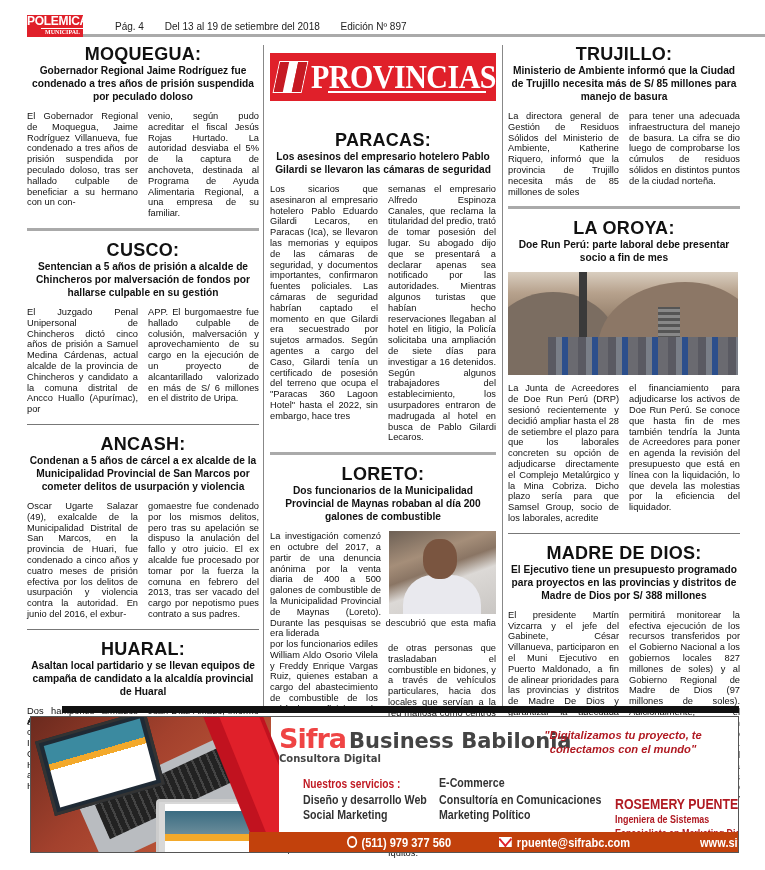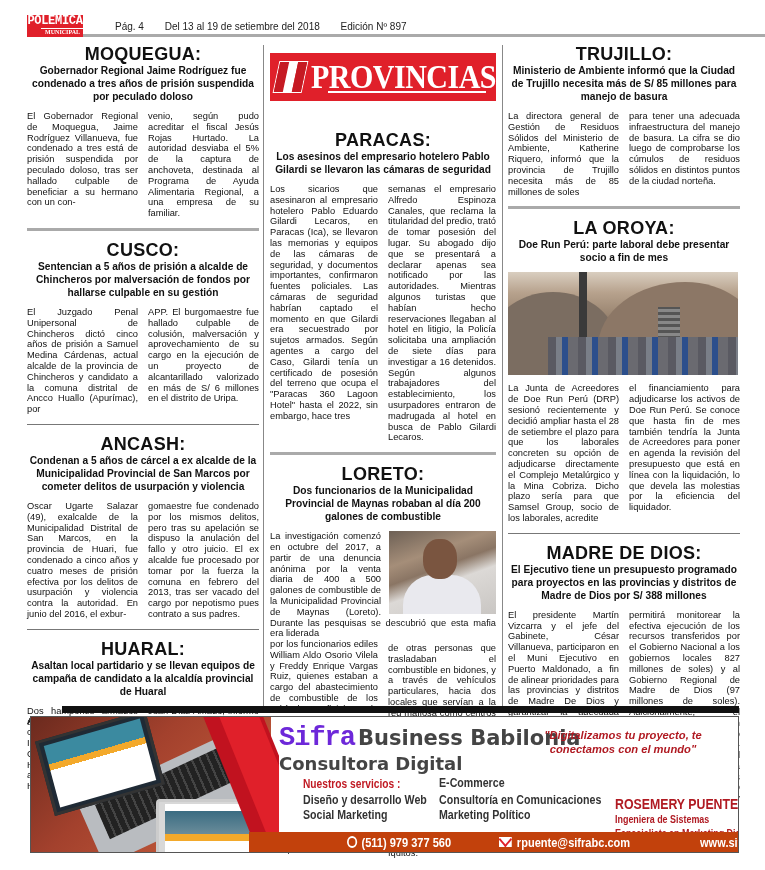--- a/index.html
+++ b/index.html
@@ -1,19 +1,19 @@
 <!DOCTYPE html>
 <html><head>
   <meta charset="utf-8">
   <style>
     * { margin: 0; padding: 0; box-sizing: border-box; }
     body { width: 765px; height: 870px; background: #ffffff; font-family: "Liberation Sans Narrow", "Liberation Sans", sans-serif; color: #111; overflow: hidden; position: relative; }
     .header { position: absolute; top: 15px; left: 27px; width: 738px; height: 22px; border-bottom: 3px solid #aaa; }
     .logo { position: absolute; left: 0; top: 0; width: 56px; height: 22px; background: #e0202a; color: #fff; text-align: center; }
-    .logo .l1 { font-family: Liberation Mono, monospace; font-weight: bold; font-size: 12px; line-height: 13px; letter-spacing: -0.3px; }
+    .logo .l1 { font-family: Liberation Sans, sans-serif; font-weight: bold; font-size: 12px; line-height: 13px; letter-spacing: -0.3px; }
     .logo .l2 { font-family: "Liberation Serif", serif; font-weight: bold; font-size: 6px; line-height: 7px; text-align: right; padding-right: 3px; border-top: 1px solid #fff; margin-left: 14px; }
     .hmeta { position: absolute; left: 88px; top: 6px; font-size: 10px; color: #222; white-space: nowrap; }
     .hmeta span { margin-right: 18px; }
 
     .col { position: absolute; top: 45px; }
     .col1 { left: 27px; width: 232px; }
     .col2 { left: 263px; width: 240px; border-left: 1px solid #888; border-right: 1px solid #888; height: 663px; padding: 0 6px; }
     .col3 { left: 508px; width: 232px; }
 
     .story { margin-bottom: 4px; }
@@ -55,23 +55,23 @@
     .laptop-screen { position: absolute; left: 14px; top: 6px; width: 110px; height: 80px; background: #1f2a35; transform: skewY(-16deg) skewX(14deg); border: 3px solid #333; }
     .laptop-screen .s { position: absolute; inset: 4px; background: linear-gradient(180deg, #3b8aa0 0%, #3b8aa0 30%, #f3a92b 30%, #f3a92b 40%, #fff 40%); }
     .laptop-base { position: absolute; left: 60px; top: 45px; width: 150px; height: 75px; background: #b9bcc0; transform: skewY(-25deg) skewX(20deg); border-radius: 4px; }
     .laptop-base .k { position: absolute; inset: 10px 12px 24px 14px; background: repeating-linear-gradient(90deg, #222 0 5px, #444 5px 7px); }
     .tablet { position: absolute; left: 125px; top: 82px; width: 118px; height: 60px; background: #d8d8d8; border: 3px solid #ccc; border-radius: 4px; }
     .tablet .s { position: absolute; inset: 2px 6px; background: linear-gradient(180deg, #fff 0 14%, #3a6c82 14%, #6a8c9a 60%, #f3a92b 60%, #f3a92b 74%, #fff 74%); }
     .ad-red-diag { position: absolute; left: 200px; top: 0; width: 60px; height: 137px; background: #c1121f; transform: skewX(22deg); }
     .ad-red-diag2 { position: absolute; left: 216px; top: 0; width: 40px; height: 137px; background: #e0202a; transform: skewX(22deg); }
     .ad-content { position: absolute; left: 232px; top: 0; right: 0; height: 137px; }
     .brand { position: absolute; left: 0; top: 6px; white-space: nowrap; font-family: "DejaVu Sans", sans-serif; }
-    .brand .sifra { color: #6d28d9; font-weight: bold; font-size: 27px; letter-spacing: -1px; font-family: Liberation Mono, monospace; }
+    .brand .sifra { color: #ef4444; font-weight: bold; font-size: 27px; letter-spacing: -1px; }
     .brand .bc { color: #444; font-weight: bold; font-size: 21px; margin-left: 3px; }
-    .consultora { position: absolute; left: 0; top: 36px; font-family: "DejaVu Sans", sans-serif; font-weight: bold; font-size: 18px; color: #444; }
+    .consultora { position: absolute; left: 0; top: 36px; font-family: "DejaVu Sans", sans-serif; font-weight: bold; font-size: 10px; color: #444; }
     .slogan { position: absolute; right: 10px; top: 11px; width: 210px; text-align: center; font-family: "Liberation Sans", sans-serif; font-style: italic; font-weight: bold; font-size: 11.2px; line-height: 14px; color: #b01a22; }
     .services-title { position: absolute; left: 24px; top: 60px; font-family: "Liberation Sans", sans-serif; font-weight: bold; font-size: 12px; color: #c01a23; transform: scaleX(0.85); transform-origin: left; }
     .svc { position: absolute; font-family: "Liberation Sans", sans-serif; font-weight: bold; font-size: 12.5px; color: #333; white-space: nowrap; transform: scaleX(0.85); transform-origin: left; line-height: 15px; }
     .svc1 { left: 24px; top: 76px; }
     .svc2 { left: 24px; top: 91px; }
     .svc3 { left: 160px; top: 59px; }
     .svc4 { left: 160px; top: 76px; }
     .svc5 { left: 160px; top: 91px; }
     .contact-name { position: absolute; left: 336px; top: 79px; font-family: "Liberation Sans", sans-serif; font-weight: bold; font-size: 14.5px; color: #b01a22; transform: scaleX(0.85); transform-origin: left; white-space: nowrap; }
     .contact-role { position: absolute; left: 336px; font-family: "Liberation Sans", sans-serif; font-weight: bold; font-size: 10.5px; color: #b01a22; transform: scaleX(0.85); transform-origin: left; white-space: nowrap; line-height: 13px; }
@@ -99,21 +99,21 @@
     <span>Del 13 al 19 de setiembre del 2018</span>
     <span>Edición Nº 897</span>
   </div>
 </div>
 
 <div class="col col1">
   <div class="story">
     <div class="place">MOQUEGUA:</div>
     <div class="headline">Gobernador Regional Jaime Rodríguez fue condenado a tres años de prisión suspendida por peculado doloso</div>
     <div class="body2">
-      <p>El Gobernador Regional de Moquegua, Jaime Rodríguez Villanueva, fue condenado a tres está de prisión suspendida por peculado doloso, tras ser hallado culpable de beneficiar a su hermano con un con-</p>
+      <p>El Gobernador Regional de Moquegua, Jaime Rodríguez Villanueva, fue condenado a tres años de prisión suspendida por peculado doloso, tras ser hallado culpable de beneficiar a su hermano con un con-</p>
       <p>venio, según pudo acreditar el fiscal Jesús Rojas Hurtado. La autoridad desviaba el 5% de la captura de anchoveta, destinada al Programa de Ayuda Alimentaria Regional, a una empresa de su familiar.</p>
     </div>
   </div>
   <div class="rule"></div>
 
   <div class="story">
     <div class="place">CUSCO:</div>
     <div class="headline">Sentencian a 5 años de prisión a alcalde de Chincheros por malversación de fondos por hallarse culpable en su gestión</div>
     <div class="body2">
       <p>El Juzgado Penal Unipersonal de Chincheros dictó cinco años de prisión a Samuel Medina Cárdenas, actual alcalde de la provincia de Chincheros y candidato a la comuna distrital de Ancco Huallo (Apurímac), por</p>

